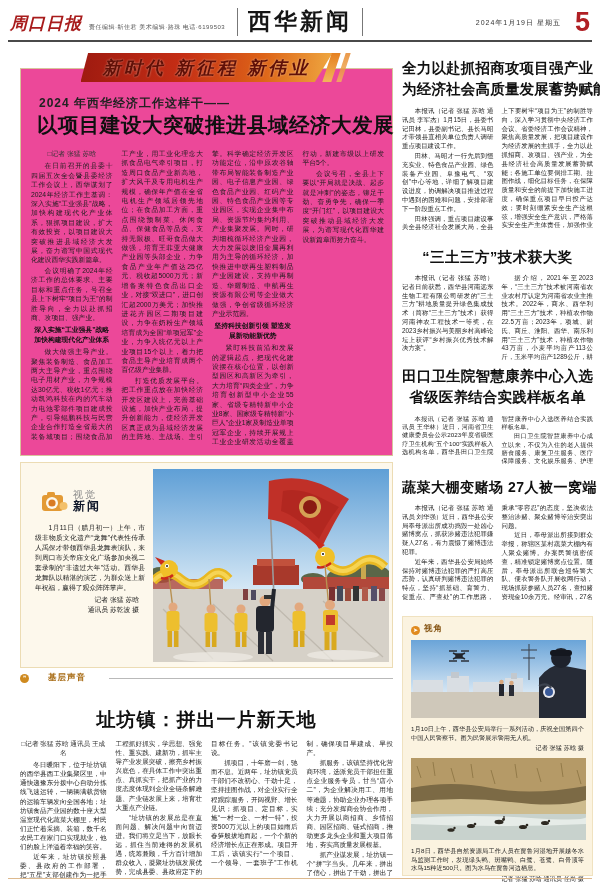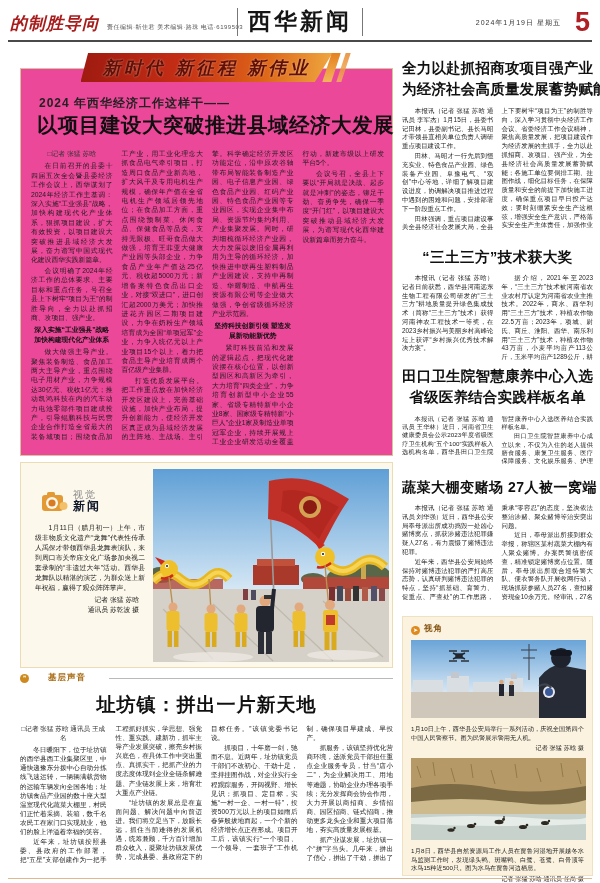--- a/index.html
+++ b/index.html
@@ -51,21 +51,21 @@
   .pn-caption { font-size:6.8px; line-height:10px; text-align:justify; color:#222; padding:0 4px 0 8px; }
   .pn-credit { font-size:6.8px; line-height:10px; text-align:right; color:#222; padding-right:10px; margin-top:2px; }
   .pn-photo { position:absolute; left:132px; top:6px; width:236px; height:193px; background:#bcd6ec; }
 
   
   .grassroots { position:absolute; left:20px; top:672px; width:373px; }
   .gr-header { display:flex; align-items:center; gap:19px; }
   .gr-icon { width:9px; height:9px; border-radius:50%; background:#cf8a1f; color:#fff; font-size:6px; line-height:9px; text-align:center; }
   .gr-label { font-size:8.5px; font-weight:bold; color:#a76a12; letter-spacing:1px; }
   .gr-line { flex:1; height:1px; background:#b9b9b9; margin-left:4px; }
-  .gr-headline { text-align:center; font-size:19px; font-weight:900; color:#101010; letter-spacing:1px; margin:8px 0 6px 0; }
+  .gr-headline { text-align:center; font-size:19px; font-weight:900; color:#101010; letter-spacing:1px; margin:23px 0 6px 0; }
   .gr-body { width:373px; height:142px; column-count:4; column-gap:9px; font-size:6.6px; line-height:9.1px; }
 
   
   .r-art { position:absolute; left:402px; width:191px; }
   .r-head { text-align:center; font-weight:900; color:#101010; }
   .r-head.two { line-height:21px; font-size:14.5px; letter-spacing:0.2px; white-space:nowrap; }
   .r-head.one { font-size:14.5px; letter-spacing:0.5px; white-space:nowrap; }
   .r-body { column-count:2; column-gap:8px; font-size:6.4px; line-height:8.8px; margin-top:7px; }
   #art-a { top:58px; }  #art-a .r-body { height:128px; }
   #art-b { top:248px; } #art-b .r-body { height:88px; }
@@ -84,21 +84,21 @@
 
   .bottom-rule { position:absolute; left:8px; right:8px; top:878px; height:1px; background:#ddb98e; }
 </style>
 </head>
 <body>
 
 <div class="page">
 
   <div class="masthead">
     <div class="mast-left">
-      <span class="paper-name">的制胜导向</span>
+      <span class="paper-name">周口日报</span>
       <span class="edit-info">责任编辑·靳佳君  美术编辑·路珠  电话·6199503</span>
     </div>
     <div class="mast-center">
       <span class="mast-bar"></span>
       <span class="section-title">西华新闻</span>
       <span class="mast-bar"></span>
     </div>
     <div class="mast-right">
       <span class="mast-date">2024年1月19日 星期五</span>
       <span class="page-num">5</span>

